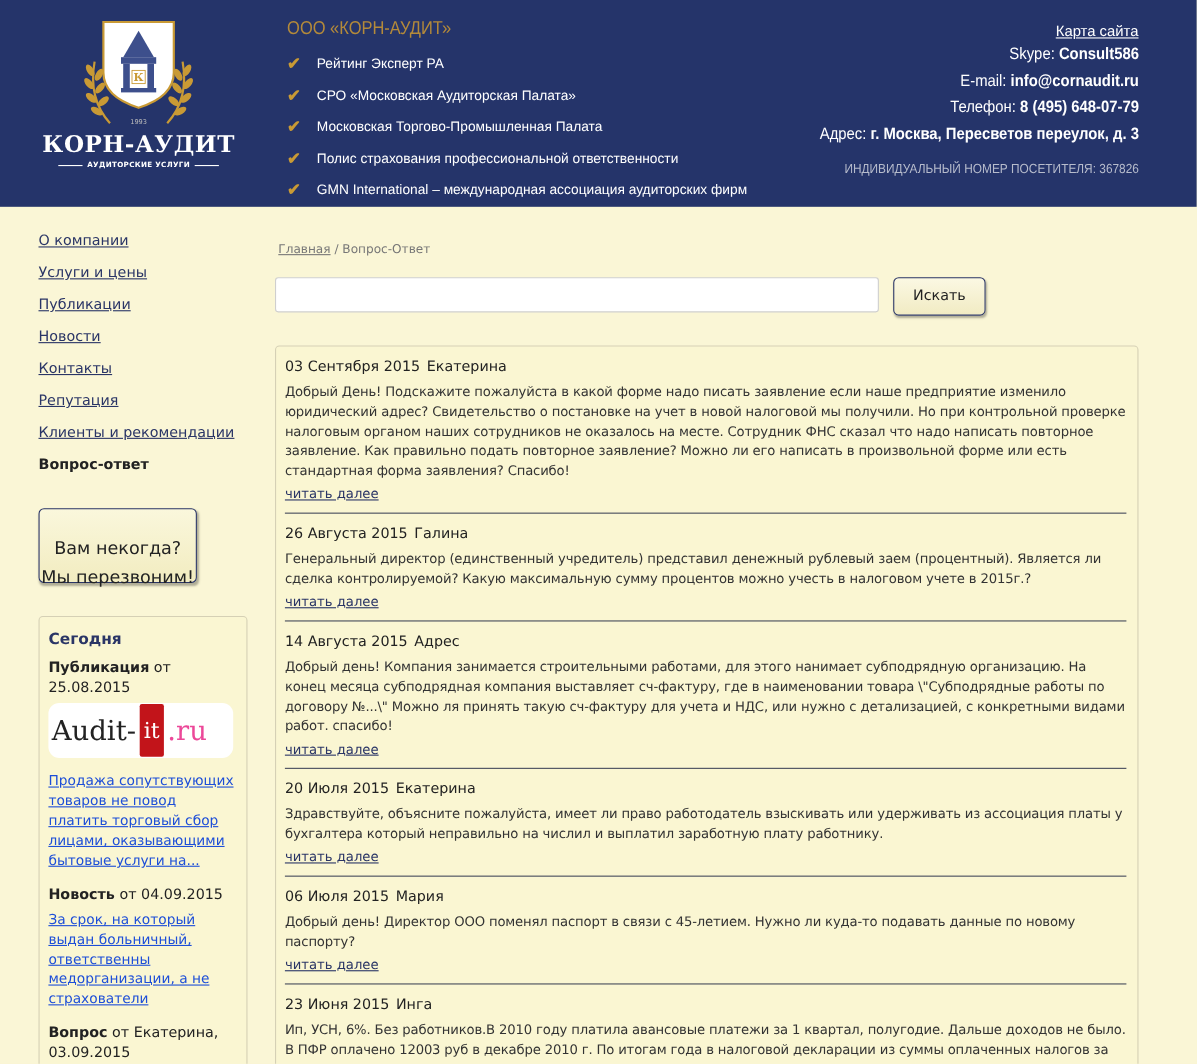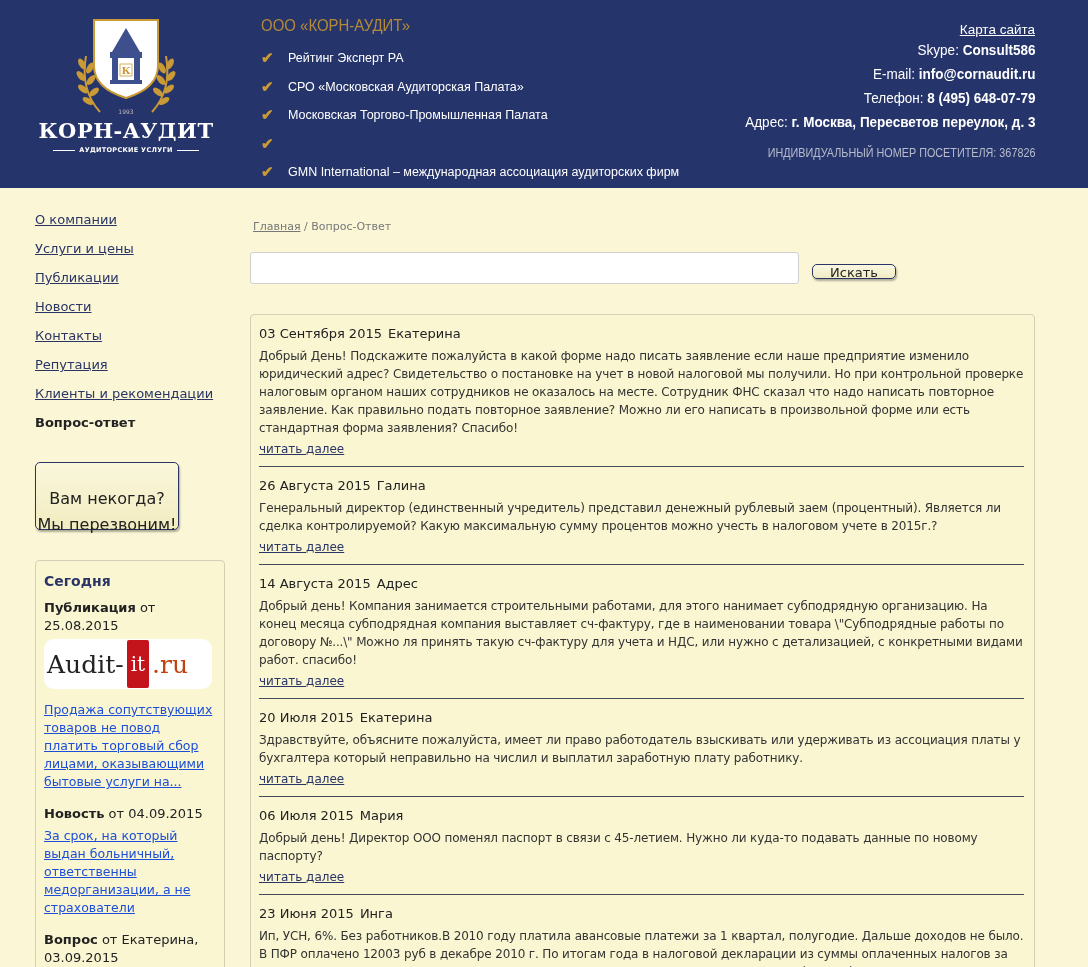--- a/index.html
+++ b/index.html
@@ -36,27 +36,27 @@
 
   .callback { position: absolute; left: 35px; top: 462px; width: 144px; height: 68px; border: 1.5px solid #2a3566; border-radius: 5px; background: linear-gradient(#faf7dc, #f2ecc0); box-shadow: 1px 2px 2px rgba(0,0,0,0.3); text-align: center; font-size: 16px; color: #222; padding-top: 23px; line-height: 26px; cursor: pointer; }
 
   .today { position: absolute; left: 35px; top: 560px; width: 190px; height: 420px; border: 1px solid #d5d0b5; border-radius: 4px; background: #faf6d2; padding: 12px 8px; }
   .today h3 { font-size: 14px; color: #2a3566; margin-bottom: 10px; }
   .today .meta { font-size: 13px; color: #222; margin-bottom: 4px; line-height: 18px; }
   .today .meta b { font-weight: bold; }
   .today a { color: #1d4ed8; text-decoration: underline; font-size: 12.5px; line-height: 18px; display: block; margin-bottom: 14px; }
   .auditit { width: 168px; height: 50px; background: #fff; margin-bottom: 12px; display: flex; align-items: center; padding-left: 3px; font-family: "DejaVu Serif", serif; font-size: 25px; color: #222; border-radius: 10px; }
   .auditit .it { background: #c2141a; color: #fff; font-size: 20px; padding: 0 4px; margin: 0 3px; height: 48px; display: inline-flex; align-items: center; border-radius: 2px; }
-  .auditit .ru { color: #c2410c; }
+  .auditit .ru { color: #ec4899; }
 
   
   .breadcrumb { position: absolute; left: 253px; top: 220px; font-size: 11px; color: #777; }
   .breadcrumb a { color: #777; text-decoration: underline; }
   .search { position: absolute; left: 250px; top: 252px; width: 549px; height: 32px; border: 1px solid #cfcfcf; border-radius: 3px; background: #fff; }
-  .search-btn { position: absolute; left: 812px; top: 264px; width: 84px; height: 15px; border: 1.5px solid #2a3566; border-radius: 5px; background: linear-gradient(#fbf8e3, #f1ebc3); box-shadow: 1px 2px 2px rgba(0,0,0,0.3); font-size: 13px; color: #222; font-family: "DejaVu Sans", sans-serif; cursor: pointer; }
+  .search-btn { position: absolute; left: 812px; top: 252px; width: 84px; height: 35px; border: 1.5px solid #2a3566; border-radius: 5px; background: linear-gradient(#fbf8e3, #f1ebc3); box-shadow: 1px 2px 2px rgba(0,0,0,0.3); font-size: 13px; color: #222; font-family: "DejaVu Sans", sans-serif; cursor: pointer; }
 
   .qa { position: absolute; left: 250px; top: 314px; width: 785px; height: 680px; border: 1px solid #d5d0b5; border-radius: 4px; background: #faf6d2; padding: 10px 8px 0 8px; overflow: hidden; }
   .item { border-bottom: 1.5px solid #444a5a; margin-right: 2px; }
   .item-head { font-size: 13px; color: #222; height: 22px; line-height: 18px; }
   .item-head .author { margin-left: 6px; }
   .item-body { font-size: 12px; color: #333; line-height: 18px; letter-spacing: -0.15px; }
   .more { display: inline-block; margin-top: 5px; margin-bottom: 10px; font-size: 12px; color: #2a3566; text-decoration: underline; }
   .item + .item { padding-top: 10px; }
 </style>
 </head>
@@ -112,20 +112,21 @@
     <li>
         <span class="check">✔</span>
         <span>СРО «Московская Аудиторская Палата»</span>
       </li>
     <li>
         <span class="check">✔</span>
         <span>Московская Торгово-Промышленная Палата</span>
       </li>
     <li>
         <span class="check">✔</span>
+        <span>Полис страхования профессиональной ответственности</span>
       </li>
     <li>
         <span class="check">✔</span>
         <span>GMN International – международная ассоциация аудиторских фирм</span>
       </li>
   </ul>
 
   <div class="contacts">
     <a class="sitemap" href="#">Карта сайта</a>
     <div class="cline"><span>Skype: </span><b>Consult586</b></div>

